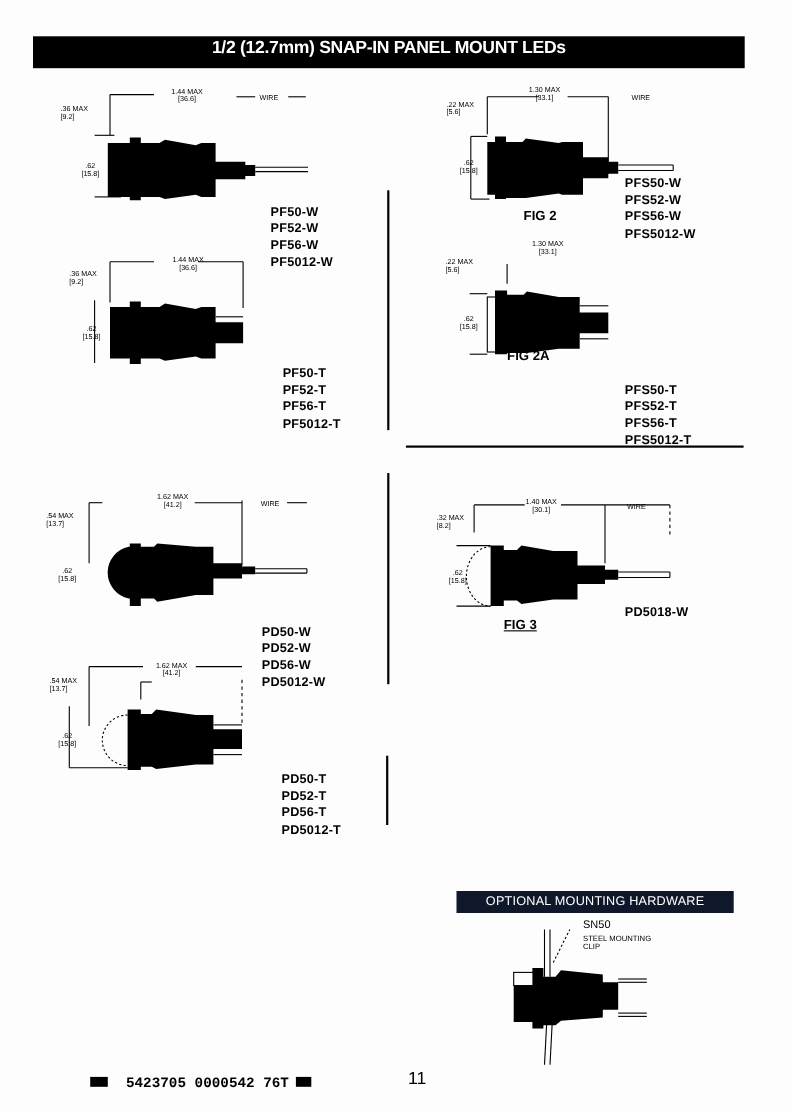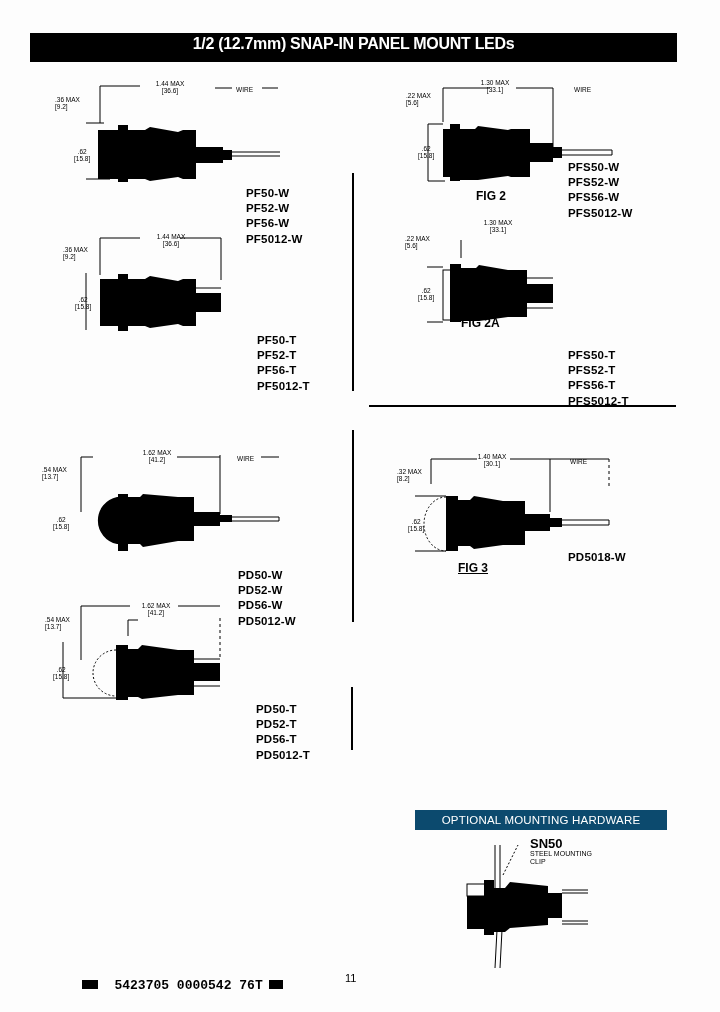--- a/index.html
+++ b/index.html
@@ -9,25 +9,25 @@
   .header-bar { left:30px; top:33px; width:647px; height:29px; background:#000; color:#fff;
     font-family:"Liberation Sans Narrow","Liberation Sans", sans-serif; font-size:16px; font-weight:bold;
     text-align:center; line-height:22px; letter-spacing:-0.3px; }
   .part-list { font-weight:bold; font-size:11.5px; line-height:15.2px; letter-spacing:0.2px; }
   .fig-label { font-weight:bold; font-size:12px; }
   .dim { font-size:6.5px; line-height:7px; text-align:center; white-space:nowrap; }
   .dim-left { text-align:left; }
   .vline { position:absolute; width:1.5px; background:#000; }
   .hline { position:absolute; height:1.5px; background:#000; }
   svg { position:absolute; overflow:visible; }
-  .hw-bar { left:415px; top:810px; width:252px; height:20px; background:#0c4a6e; color:#fff;
+  .hw-bar { left:415px; top:810px; width:252px; height:20px; background:#0f172a; color:#fff;
     font-size:11.5px; text-align:center; line-height:20px; letter-spacing:0.2px; }
-  .sn-title { font-weight:bold; font-size:13px; }
+  .sn-title { font-weight:normal; font-size:10px; }
   .sn-sub { font-size:7px; line-height:8px; }
-  .page-num { font-size:11px; }
+  .page-num { font-size:16px;margin-left:26px; }
   .footer-code { font-family:"Liberation Mono", monospace; font-size:13px; font-weight:bold; letter-spacing:0px; }
   .blk { display:inline-block; background:#000; width:16px; height:9px; vertical-align:middle; }
 </style>
 </head>
 <body>
 
 <div class="abs header-bar">1/2 (12.7mm) SNAP-IN PANEL MOUNT LEDs</div>
 
 <div class="vline" style="left:352px; top:173px; height:218px;"></div>
 <div class="hline" style="left:369px; top:405px; width:307px;"></div>

